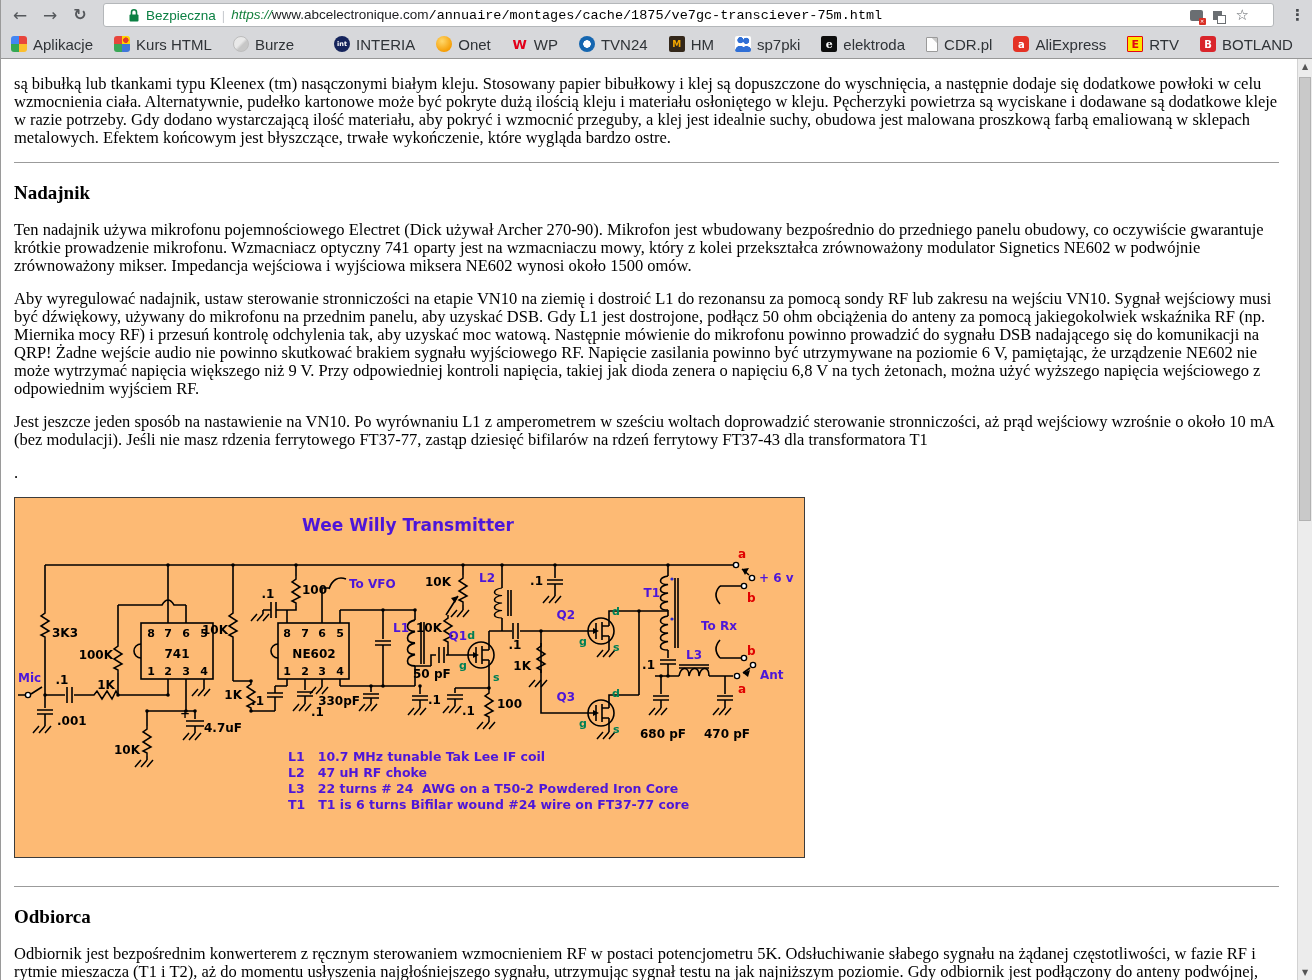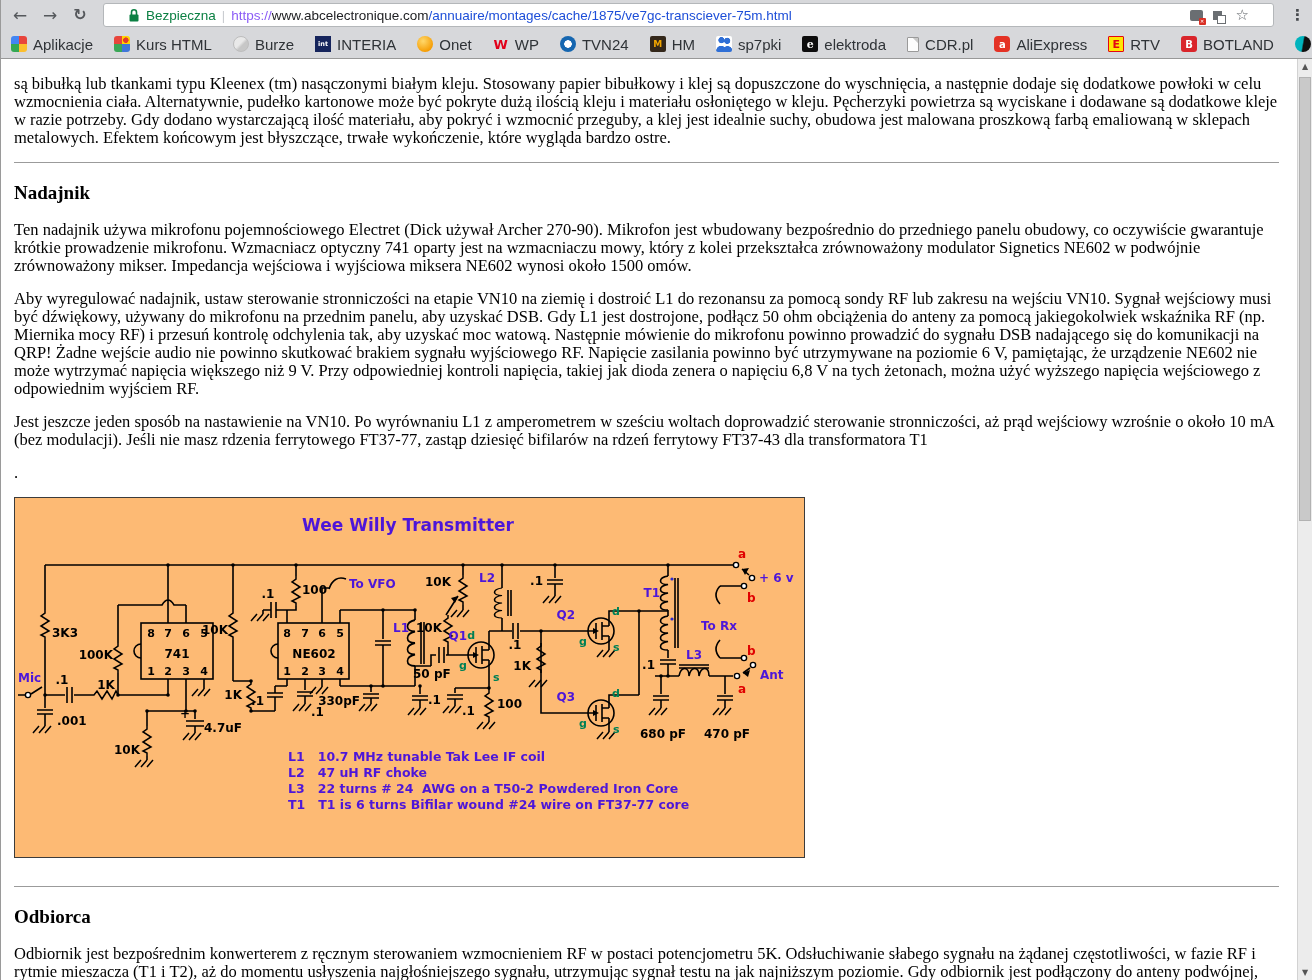--- a/index.html
+++ b/index.html
@@ -7,39 +7,39 @@
   .browser{width:1312px;height:980px;position:relative;box-sizing:border-box;border-left:1px solid #9a9a9a;}
   
   .toolbar{height:30px;background:#d7d8db;display:flex;align-items:center;padding:0 6px;gap:4px;}
   .navbtn{border:none;background:none;color:#55585c;font-size:17px;line-height:1;width:26px;height:26px;cursor:pointer;padding:0;font-family:"DejaVu Sans",sans-serif;}
   .reload{font-size:16px;font-weight:bold;}
   .omnibox{flex:1;height:22px;background:#fff;border:1px solid #b4b7ba;border-radius:3px;display:flex;align-items:center;padding:0 24px;gap:6px;margin:0 6px;}
   .lock{flex:none;}
   .sec{color:#0b8043;font-size:13.5px;}
   .sep{color:#c9ccd0;font-size:13px;}
   .url{font-size:13.5px;white-space:nowrap;overflow:hidden;flex:1;}
-  .url .sch{color:#8b5cf6;}
+  .url .sch{color:#15803d;font-style:italic;}
   .url .dom{color:#202124;}
-  .url .pth{color:#1d4ed8;}
+  .url .pth{color:#000000;font-family:Liberation Mono, monospace;}
   .obicons{display:flex;align-items:center;gap:10px;flex:none;}
   .ic-block{width:13px;height:11px;background:#6a6e72;border-radius:2px;position:relative;}
   .ic-block::after{content:"✕";position:absolute;right:-3px;bottom:-4px;width:7px;height:7px;background:#d93025;color:#fff;font-size:5px;line-height:7px;text-align:center;border-radius:1px;}
   .ic-translate{width:9px;height:9px;background:#6a6e72;position:relative;margin-right:4px;}
   .ic-translate::after{content:"";position:absolute;left:4px;top:4px;width:7px;height:7px;background:#fff;border:1.5px solid #6a6e72;}
   .ic-star{color:#5f6368;font-size:15px;line-height:1;font-family:"DejaVu Sans",sans-serif;}
   .menu{border:none;background:none;color:#45484c;font-size:15px;font-weight:bold;width:22px;cursor:pointer;font-family:"DejaVu Sans",sans-serif;}
   
   .bmbar{height:28px;background:#d7d8db;border-bottom:1px solid #989898;display:flex;align-items:center;padding:0 10px;gap:21px;overflow:hidden;}
   .bm{display:flex;align-items:center;gap:6px;cursor:pointer;flex:none;}
   .bml{font-size:15px;color:#2f3337;}
   .fav{width:16px;height:16px;border-radius:3px;display:inline-flex;align-items:center;justify-content:center;font-family:"DejaVu Sans",sans-serif;font-weight:bold;font-size:9px;color:#fff;flex:none;box-sizing:border-box;}
   .fav-apps{background:conic-gradient(#e8453c 0 25%,#fcbe2d 25% 50%,#34a853 50% 75%,#4285f4 75%);}
   .fav-kurs{background:radial-gradient(circle at 74% 26%,#e23b2e 2.5px,transparent 3px),conic-gradient(#ffd400 0 25%,#3f77d8 25% 50%,#3aa757 50% 75%,#e8453c 75%);}
   .fav-burze{background:linear-gradient(135deg,#e9e9e9 45%,#c7c7c7 60%);border:1px solid #bdbdbd;border-radius:8px;}
-  .fav-interia{background:#15245c;font-size:6.5px;border-radius:0;}
+  .fav-interia{background:#15245c;font-size:6.5px;border-radius:8px;margin-left:19px;}
   .fav-onet{background:radial-gradient(circle at 38% 32%,#ffd86b,#f59b00 75%);border-radius:50%;}
   .fav-wp{background:none;color:#e2001a;font-size:13px;}
   .fav-tvn{background:radial-gradient(circle,#ffffff 0 3.5px,#1566b0 4px);border-radius:50%;}
   .fav-hm{background:linear-gradient(180deg,#33271a 0 100%);color:#f0a500;border-radius:2px;}
   .fav-sp{background:radial-gradient(circle at 34% 26%,#2f6fd6 2.8px,transparent 3.4px),radial-gradient(circle at 70% 30%,#2f6fd6 2.8px,transparent 3.4px),radial-gradient(circle at 32% 92%,#2f6fd6 4.6px,transparent 5.2px),radial-gradient(circle at 72% 94%,#2f6fd6 4.6px,transparent 5.2px),#fff;border-radius:2px;}
   .fav-elektroda{background:#0d0d0d;font-family:"DejaVu Serif",serif;font-size:11px;border-radius:2px;}
   .fav-page{width:12px;height:15px;background:linear-gradient(225deg,#c9c9c9 3.5px,#fdfdfd 3.6px);border:1px solid #9a9a9a;border-radius:1px;}
   .fav-ali{background:#e43225;border-radius:4px;font-size:10px;}
   .fav-rtv{background:#ffe600;color:#e30613;border:1px solid #e30613;border-radius:1px;font-size:11px;}
   .fav-botland{background:#d9252b;font-size:10px;}

